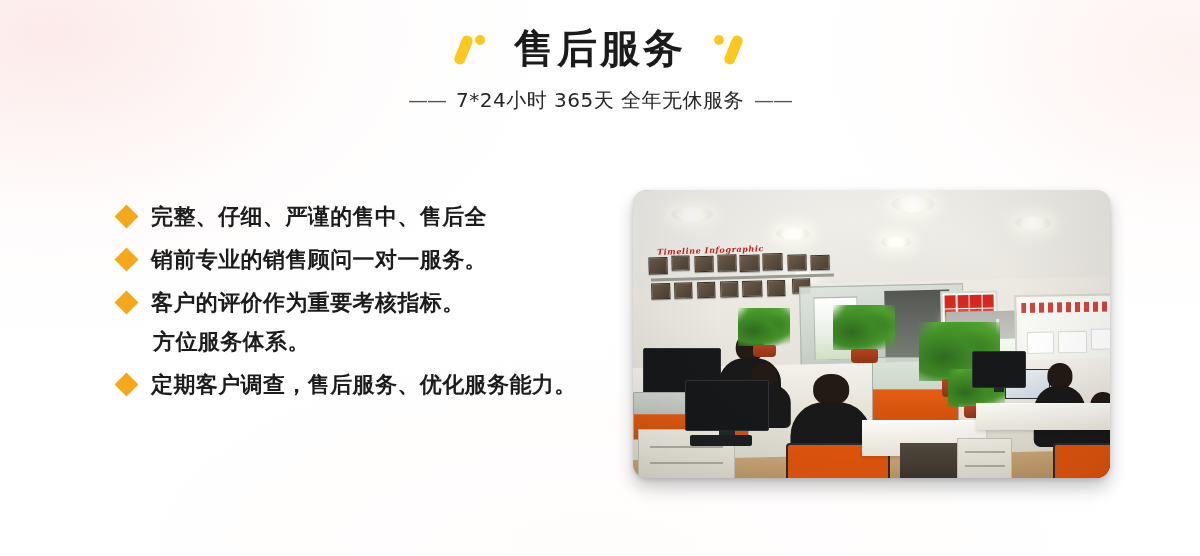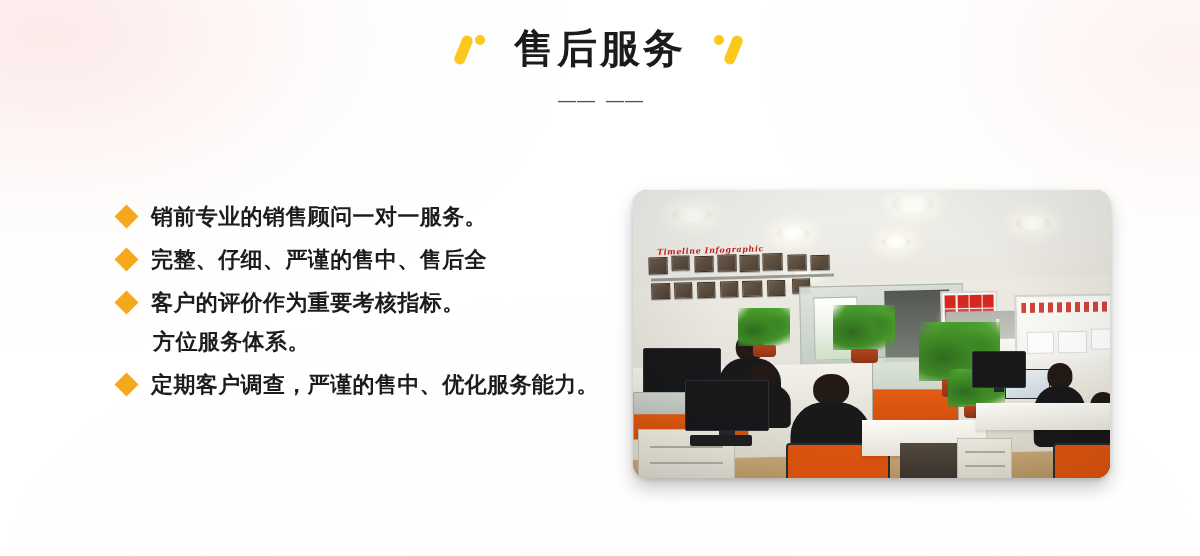--- a/index.html
+++ b/index.html
@@ -461,49 +461,50 @@
       </span>
       <span class="page-title">售后服务</span>
       <span class="deco deco-right">
         <span class="dot"></span>
           <span class="bar"></span>
       </span>
     </div>
 
     <div class="subtitle-row">
       <span class="subtitle-dash">——</span>
+      <span class="subtitle-text">7*24小时 365天 全年无休服务</span>
       <span class="subtitle-dash">——</span>
     </div>
 
   </div>
 
   <div class="bullets">
+
+    <div class="bullet-line">
+      <span class="diamond"></span>
+      <span class="bullet-text">完整、仔细、严谨的售中、售后全</span>
+    </div>
 
     <div class="bullet-line">
       <span class="diamond"></span>
       <span class="bullet-text">销前专业的销售顾问一对一服务。</span>
     </div>
 
     <div class="bullet-line">
       <span class="diamond"></span>
-      <span class="bullet-text">完整、仔细、严谨的售中、售后全</span>
+      <span class="bullet-text">客户的评价作为重要考核指标。</span>
+    </div>
+
+    <div class="bullet-line cont">
+      <span class="bullet-text">方位服务体系。</span>
     </div>
 
     <div class="bullet-line">
       <span class="diamond"></span>
-      <span class="bullet-text">客户的评价作为重要考核指标。</span>
-    </div>
-
-    <div class="bullet-line cont">
-      <span class="bullet-text">方位服务体系。</span>
-    </div>
-
-    <div class="bullet-line">
-      <span class="diamond"></span>
-      <span class="bullet-text">定期客户调查，严谨的售中、优化服务能力。</span>
+      <span class="bullet-text">定期客户调查，售后服务、优化服务能力。</span>
     </div>
 
 
   </div>
 
   <div class="photo-frame">
     <div class="photo">
 
       <div class="ceiling"></div>
       <div class="ceil-light" style="left:8%;  top:6%;  width:42px; height:15px;"></div>

